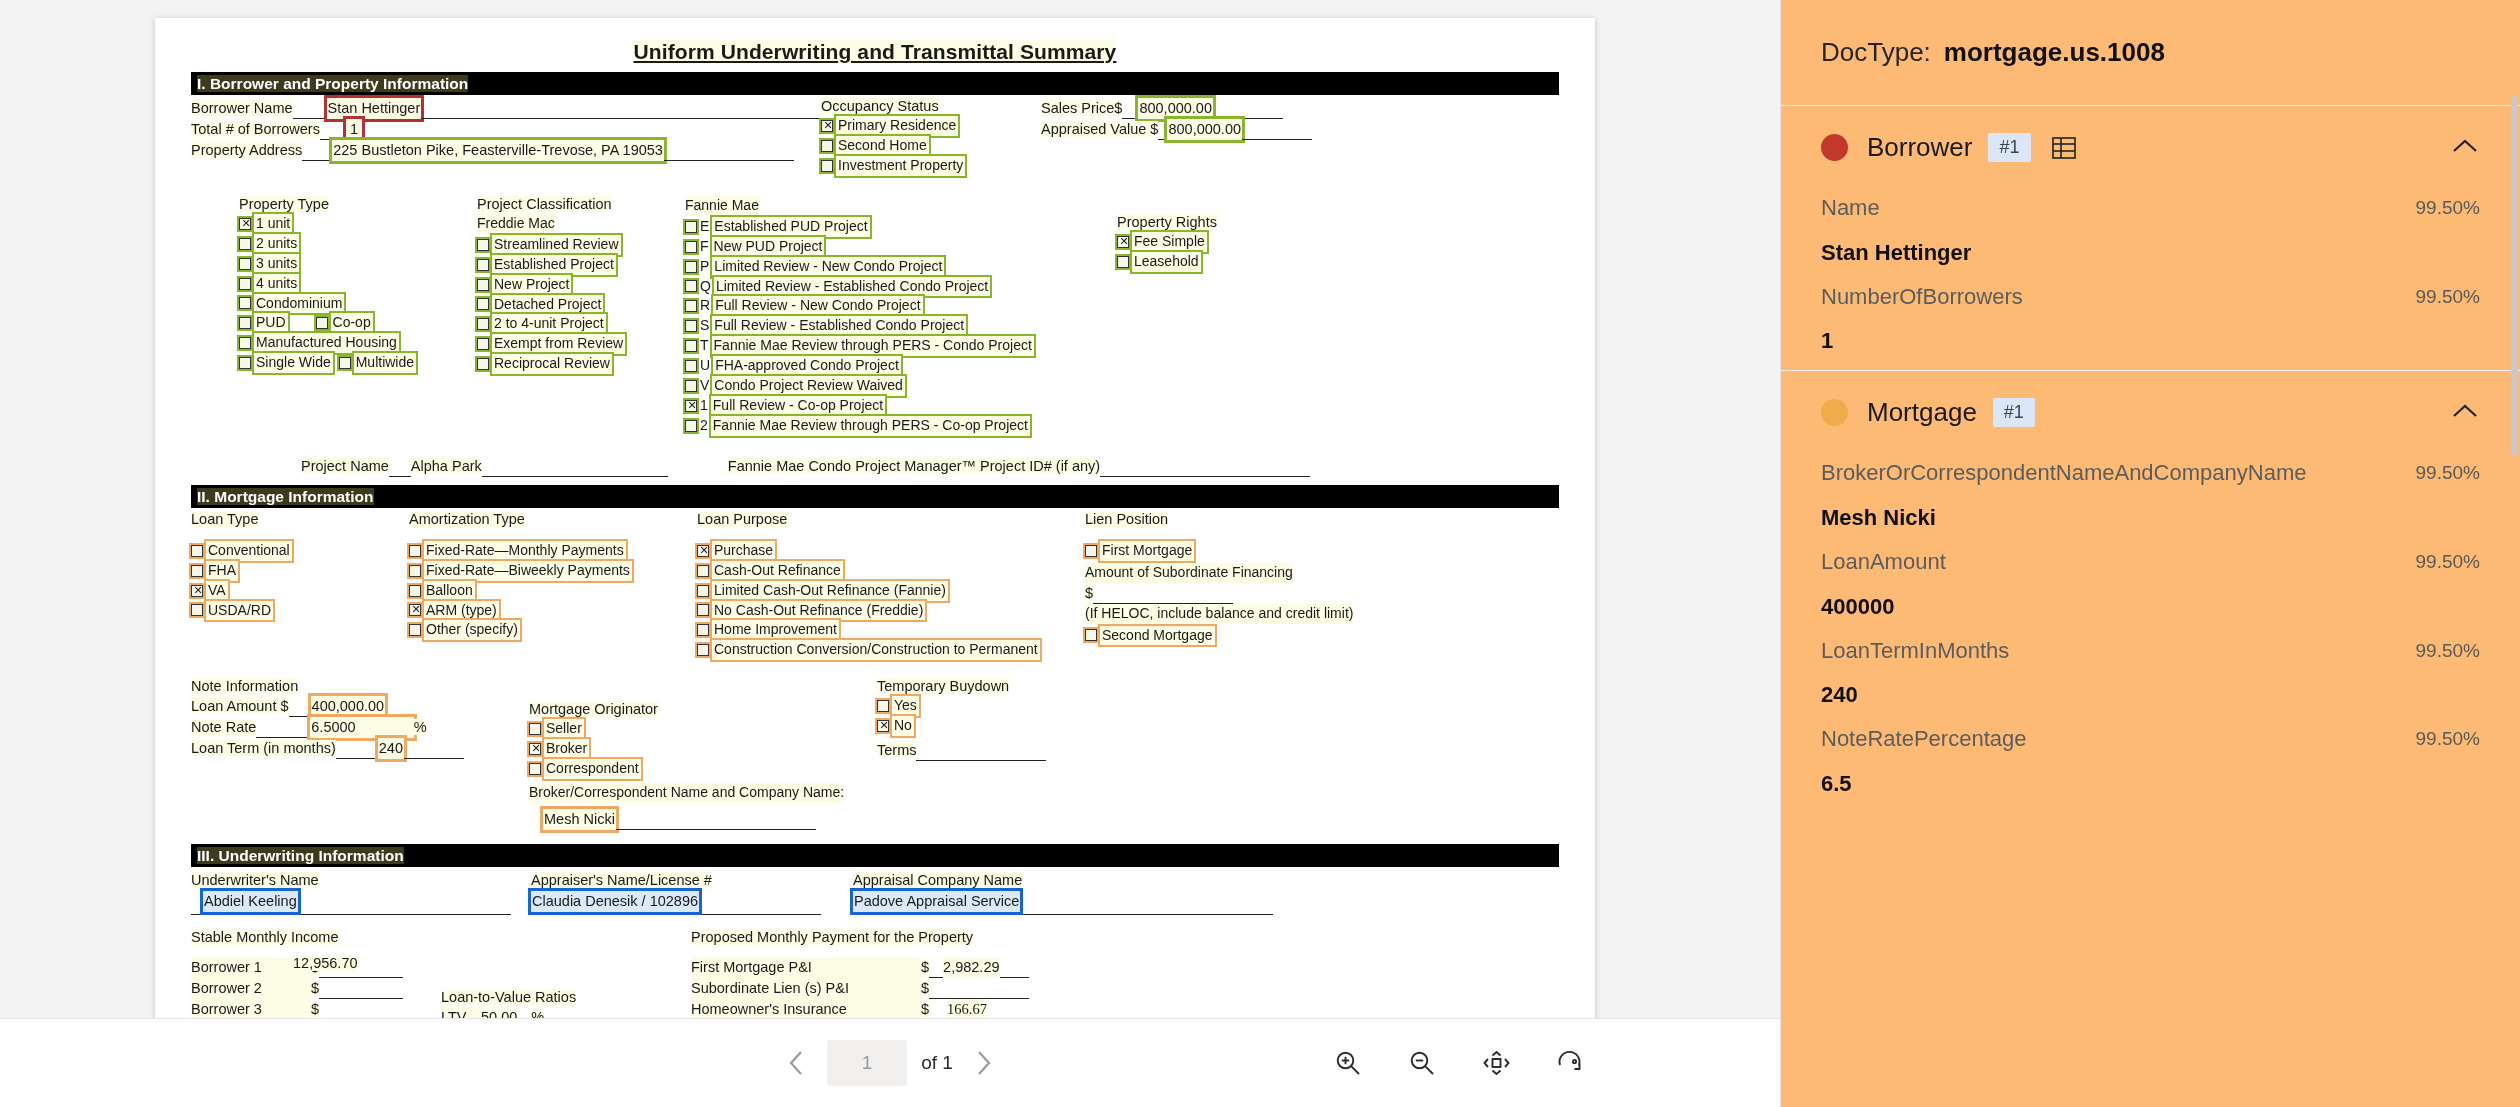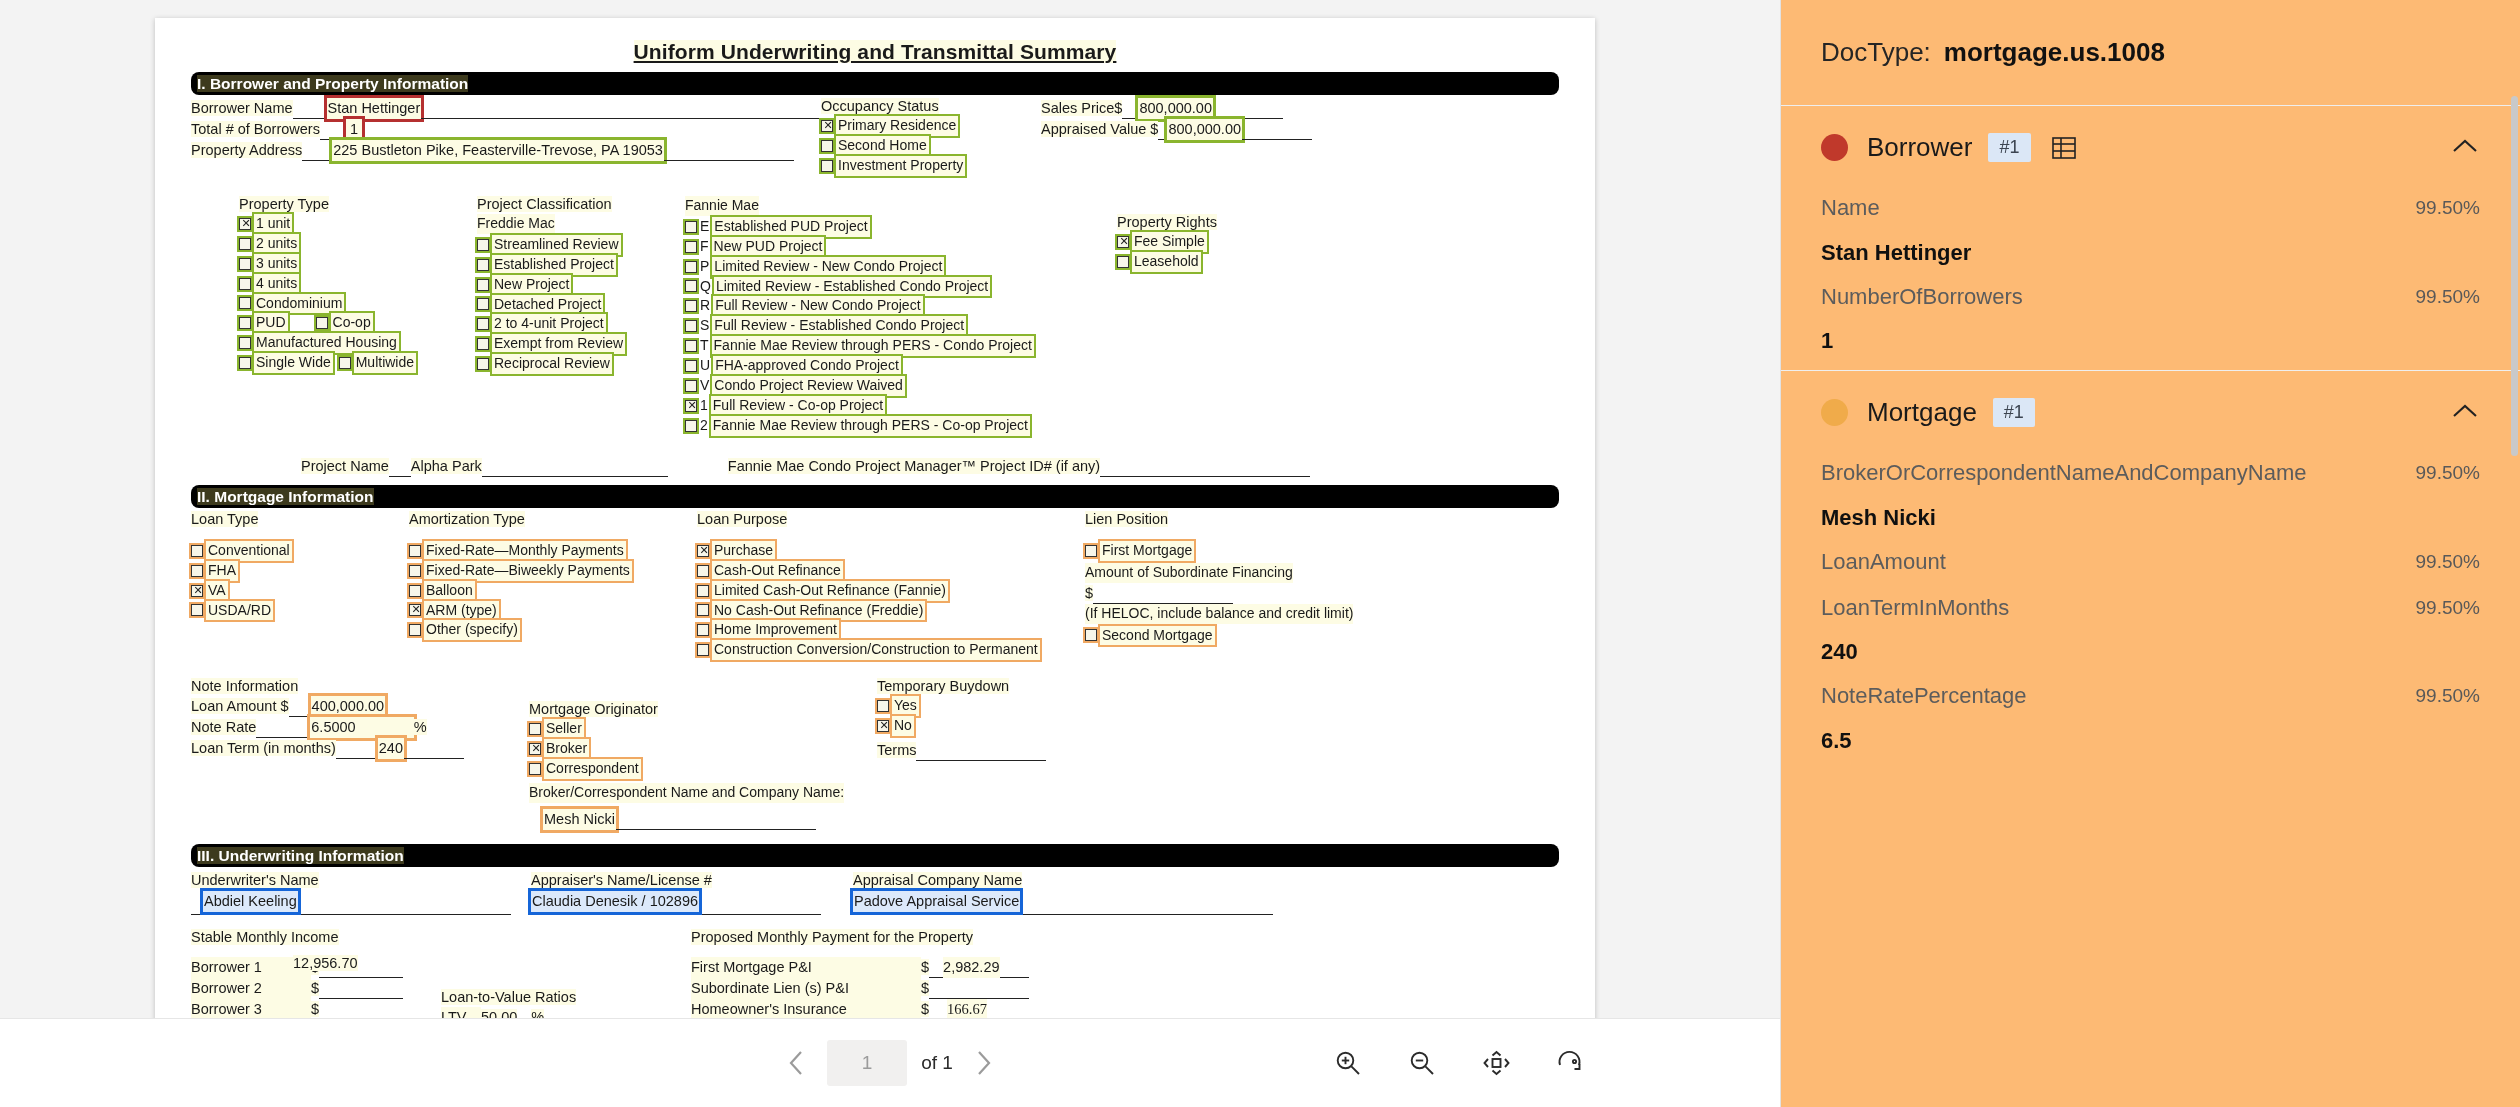--- a/index.html
+++ b/index.html
@@ -23,21 +23,21 @@
   .doc {
     position:relative; width:100%; height:100%;
     font-family:"Liberation Sans", sans-serif;
     color:#1a1a1a;
     padding:22px 36px 0 36px;
   }
   .doc-title { text-align:center; font-size:21px; font-weight:bold; letter-spacing:.1px; margin:0 0 8px 0;text-decoration:underline; }
   .hl { background:#fdfce4; }
   .band {
     background:#000; color:#fff; font-weight:bold; font-size:15.5px;
-    padding:2px 6px; margin:4px 0 3px 0; line-height:1.25;border-radius:8px;
+    padding:2px 6px; margin:4px 0 3px 0; line-height:1.25;
   }
   .band span.hl { background:#3d3a1d; color:#fff; }
 
   .row { display:flex; align-items:flex-start; }
   .fld { font-size:14.5px; line-height:1.45; white-space:nowrap; }
   .uline { display:inline-block; border-bottom:1px solid #222; vertical-align:bottom; height:17px; }
 
   
   .box-g { outline:3px solid #8ab52e; background:#fdfce4; padding:0 1px; display:inline-block; }
   .box-o { outline:3px solid #f0a963; background:#fdfce4; padding:0 1px; display:inline-block; }
@@ -622,20 +622,21 @@
           <span class="f-key">BrokerOrCorrespondentNameAndCompanyName</span>
           <span class="f-conf">99.50%</span>
         </div>
         <div class="f-val">Mesh Nicki</div>
       </div>
       <div class="field">
         <div class="f-row">
           <span class="f-key">LoanAmount</span>
           <span class="f-conf">99.50%</span>
         </div>
+        <div class="f-val">400000</div>
       </div>
       <div class="field">
         <div class="f-row">
           <span class="f-key">LoanTermInMonths</span>
           <span class="f-conf">99.50%</span>
         </div>
         <div class="f-val">240</div>
       </div>
       <div class="field">
         <div class="f-row">

